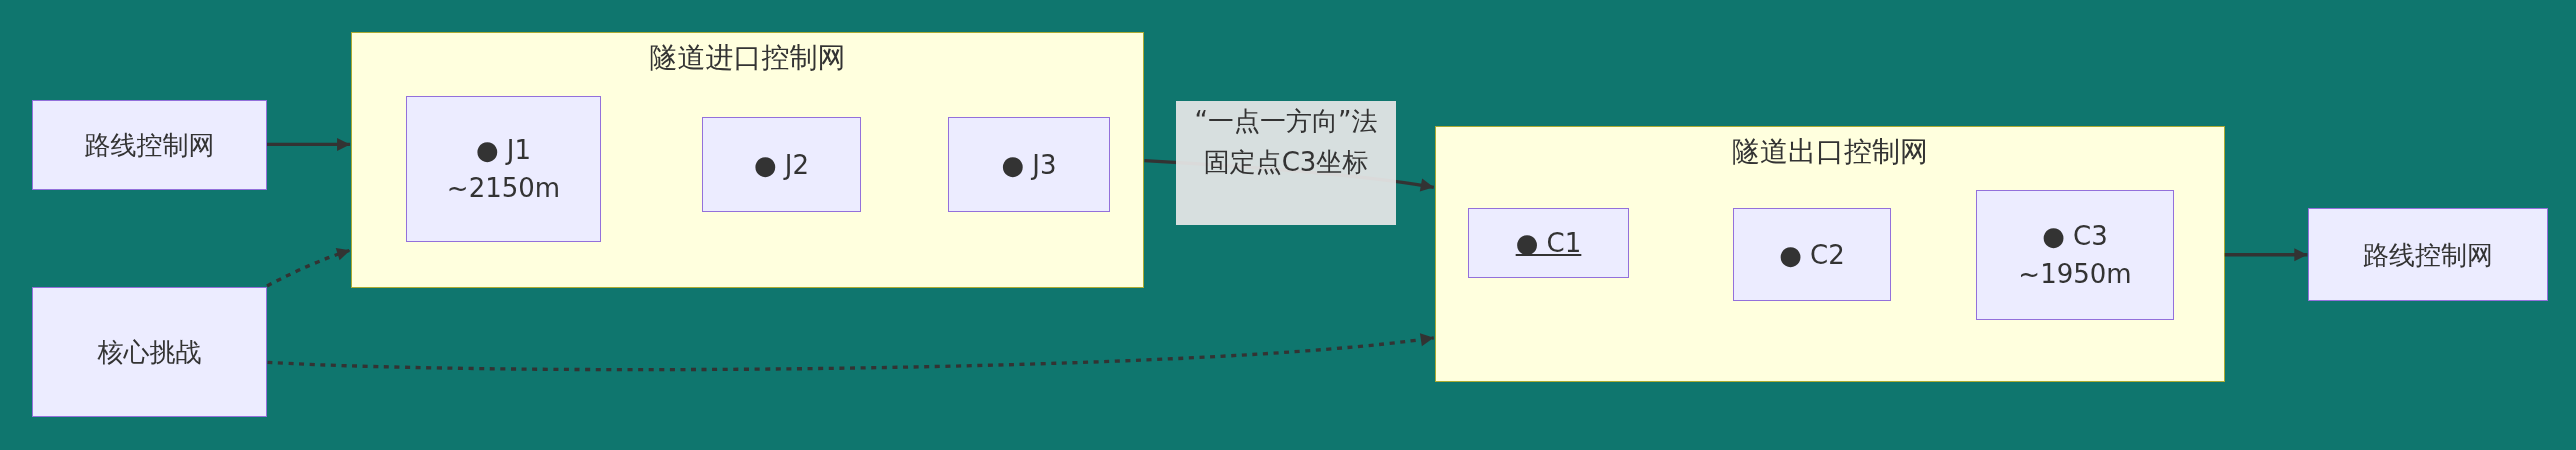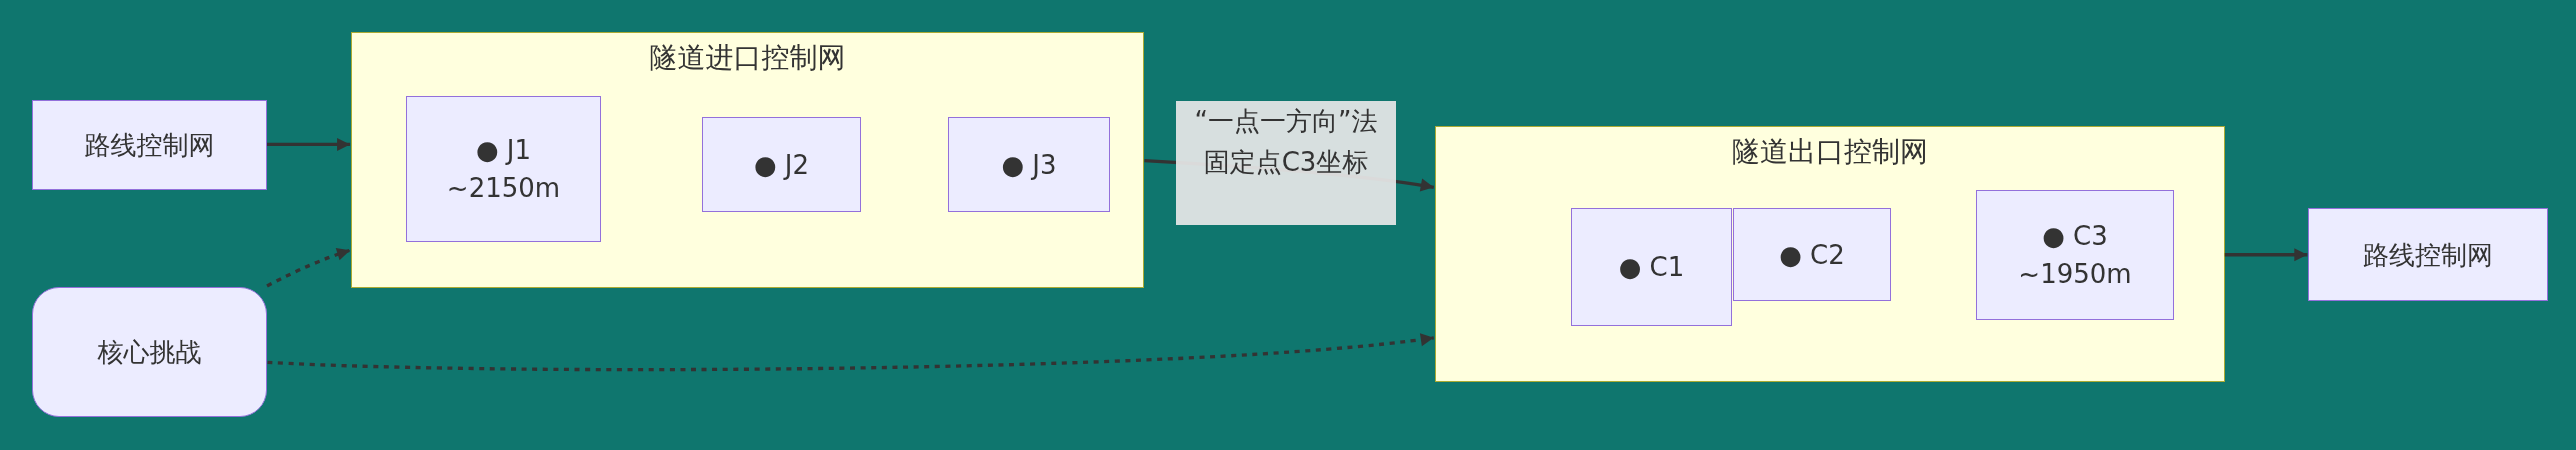--- a/index.html
+++ b/index.html
@@ -101,38 +101,38 @@
 
     <path d="M479,513 Q560,470 628,449" stroke="#333333" stroke-width="6" fill="none" stroke-dasharray="9 10" marker-end="url(#arrowhead)"></path>
 
     <path d="M480,650 C900,674 2150,668 2572,606" stroke="#333333" stroke-width="6" fill="none" stroke-dasharray="9 10" marker-end="url(#arrowhead)"></path>
   </svg>
 
   <div class="node" style="left:32px; top:100px; width:235px; height:90px;">
     <div class="line">路线控制网</div>
   </div>
 
-  <div class="node" style="left:32px; top:287px; width:235px; height:130px;border-radius:27px;">
+  <div class="node" style="left:32px; top:287px; width:235px; height:130px;">
     <div class="line">核心挑战</div>
   </div>
 
   <div class="node" style="left:406px; top:96px; width:195px; height:146px;">
     <div class="line">● J1</div>
     <div class="line">~2150m</div>
   </div>
 
   <div class="node" style="left:702px; top:117px; width:159px; height:95px;">
     <div class="line">● J2</div>
   </div>
 
   <div class="node" style="left:948px; top:117px; width:162px; height:95px;">
     <div class="line">● J3</div>
   </div>
 
-  <div class="node" style="left:1571px; top:208px; width:161px; height:118px;">
+  <div class="node" style="left:1468px; top:208px; width:161px; height:70px;text-decoration:underline;">
     <div class="line">● C1</div>
   </div>
 
   <div class="node" style="left:1733px; top:208px; width:158px; height:93px;">
     <div class="line">● C2</div>
   </div>
 
   <div class="node" style="left:1976px; top:190px; width:198px; height:130px;">
     <div class="line">● C3</div>
     <div class="line">~1950m</div>

